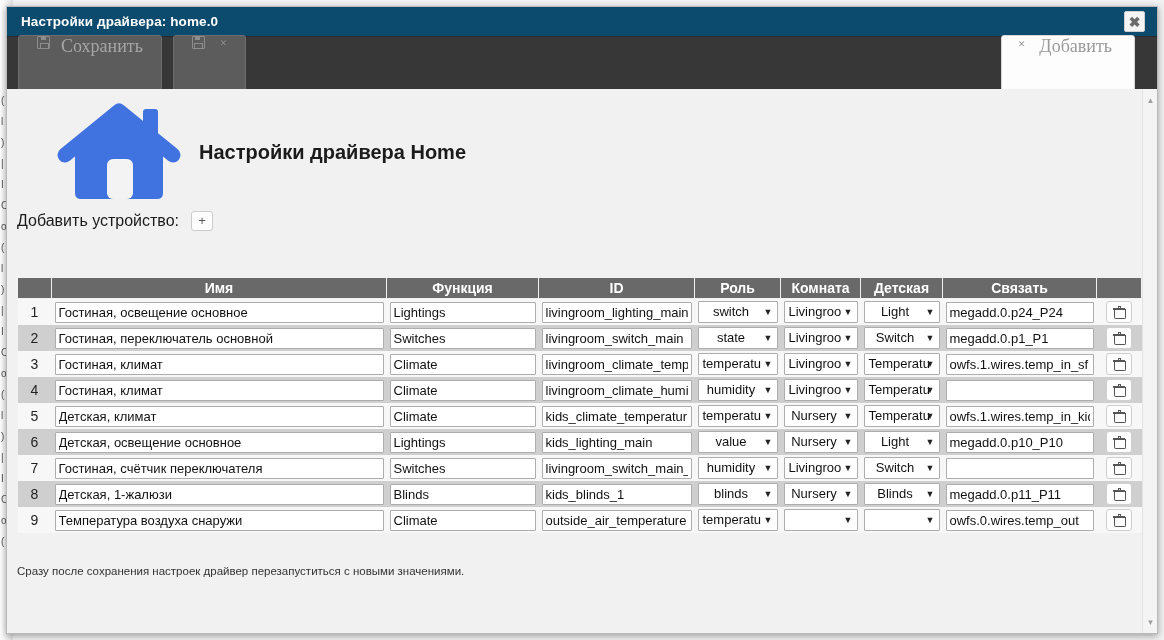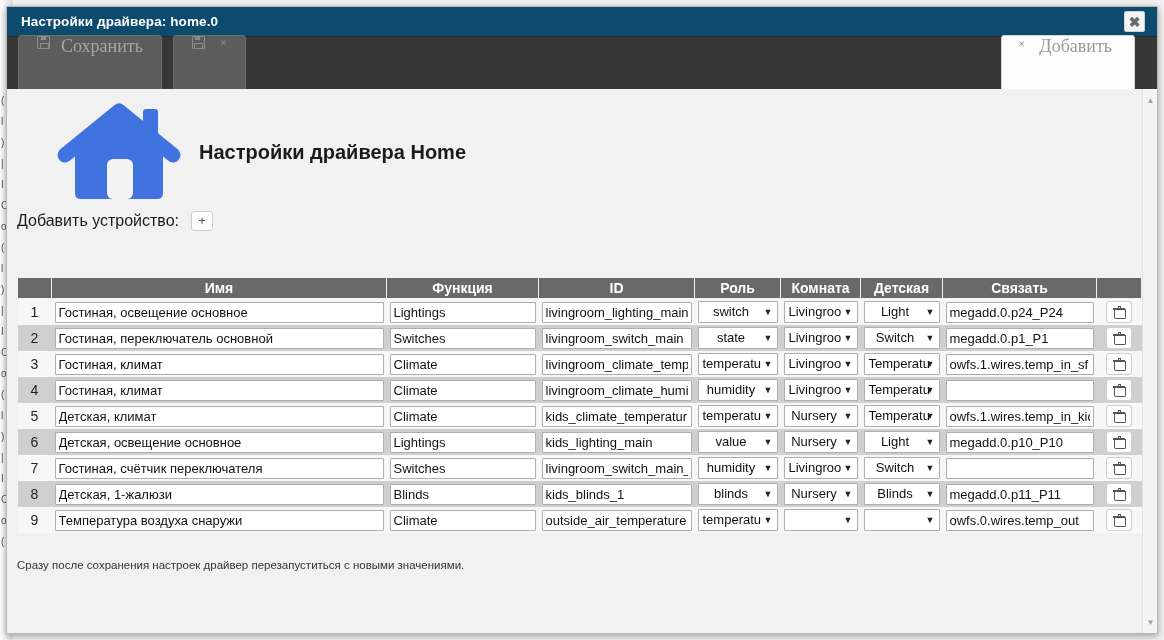--- a/index.html
+++ b/index.html
@@ -157,21 +157,21 @@
   .trash::after {
     content:""; position:absolute; left:-1px; top:1.5px; width:12px; height:1.5px;
     background:#555;
   }
   .trash i {
     position:absolute; left:3.5px; top:-1px; width:3px; height:2px;
     border:1px solid #555; border-bottom:0;
   }
 
   .footnote {
-    position: absolute; left: 10px; bottom: 62px;
+    position: absolute; left: 10px; bottom: 56px;
     font-size: 11.5px; color: #333; text-align: right;
   }
 
   
   .vscroll {
     position: absolute; right: 0; top: 0; width: 15px; bottom: 0;
     background: #f4f4f4; border-left: 1px solid #e3e3e3;
   }
   .vscroll .arrow {
     position: absolute; left: 0; width: 15px; height: 14px;

